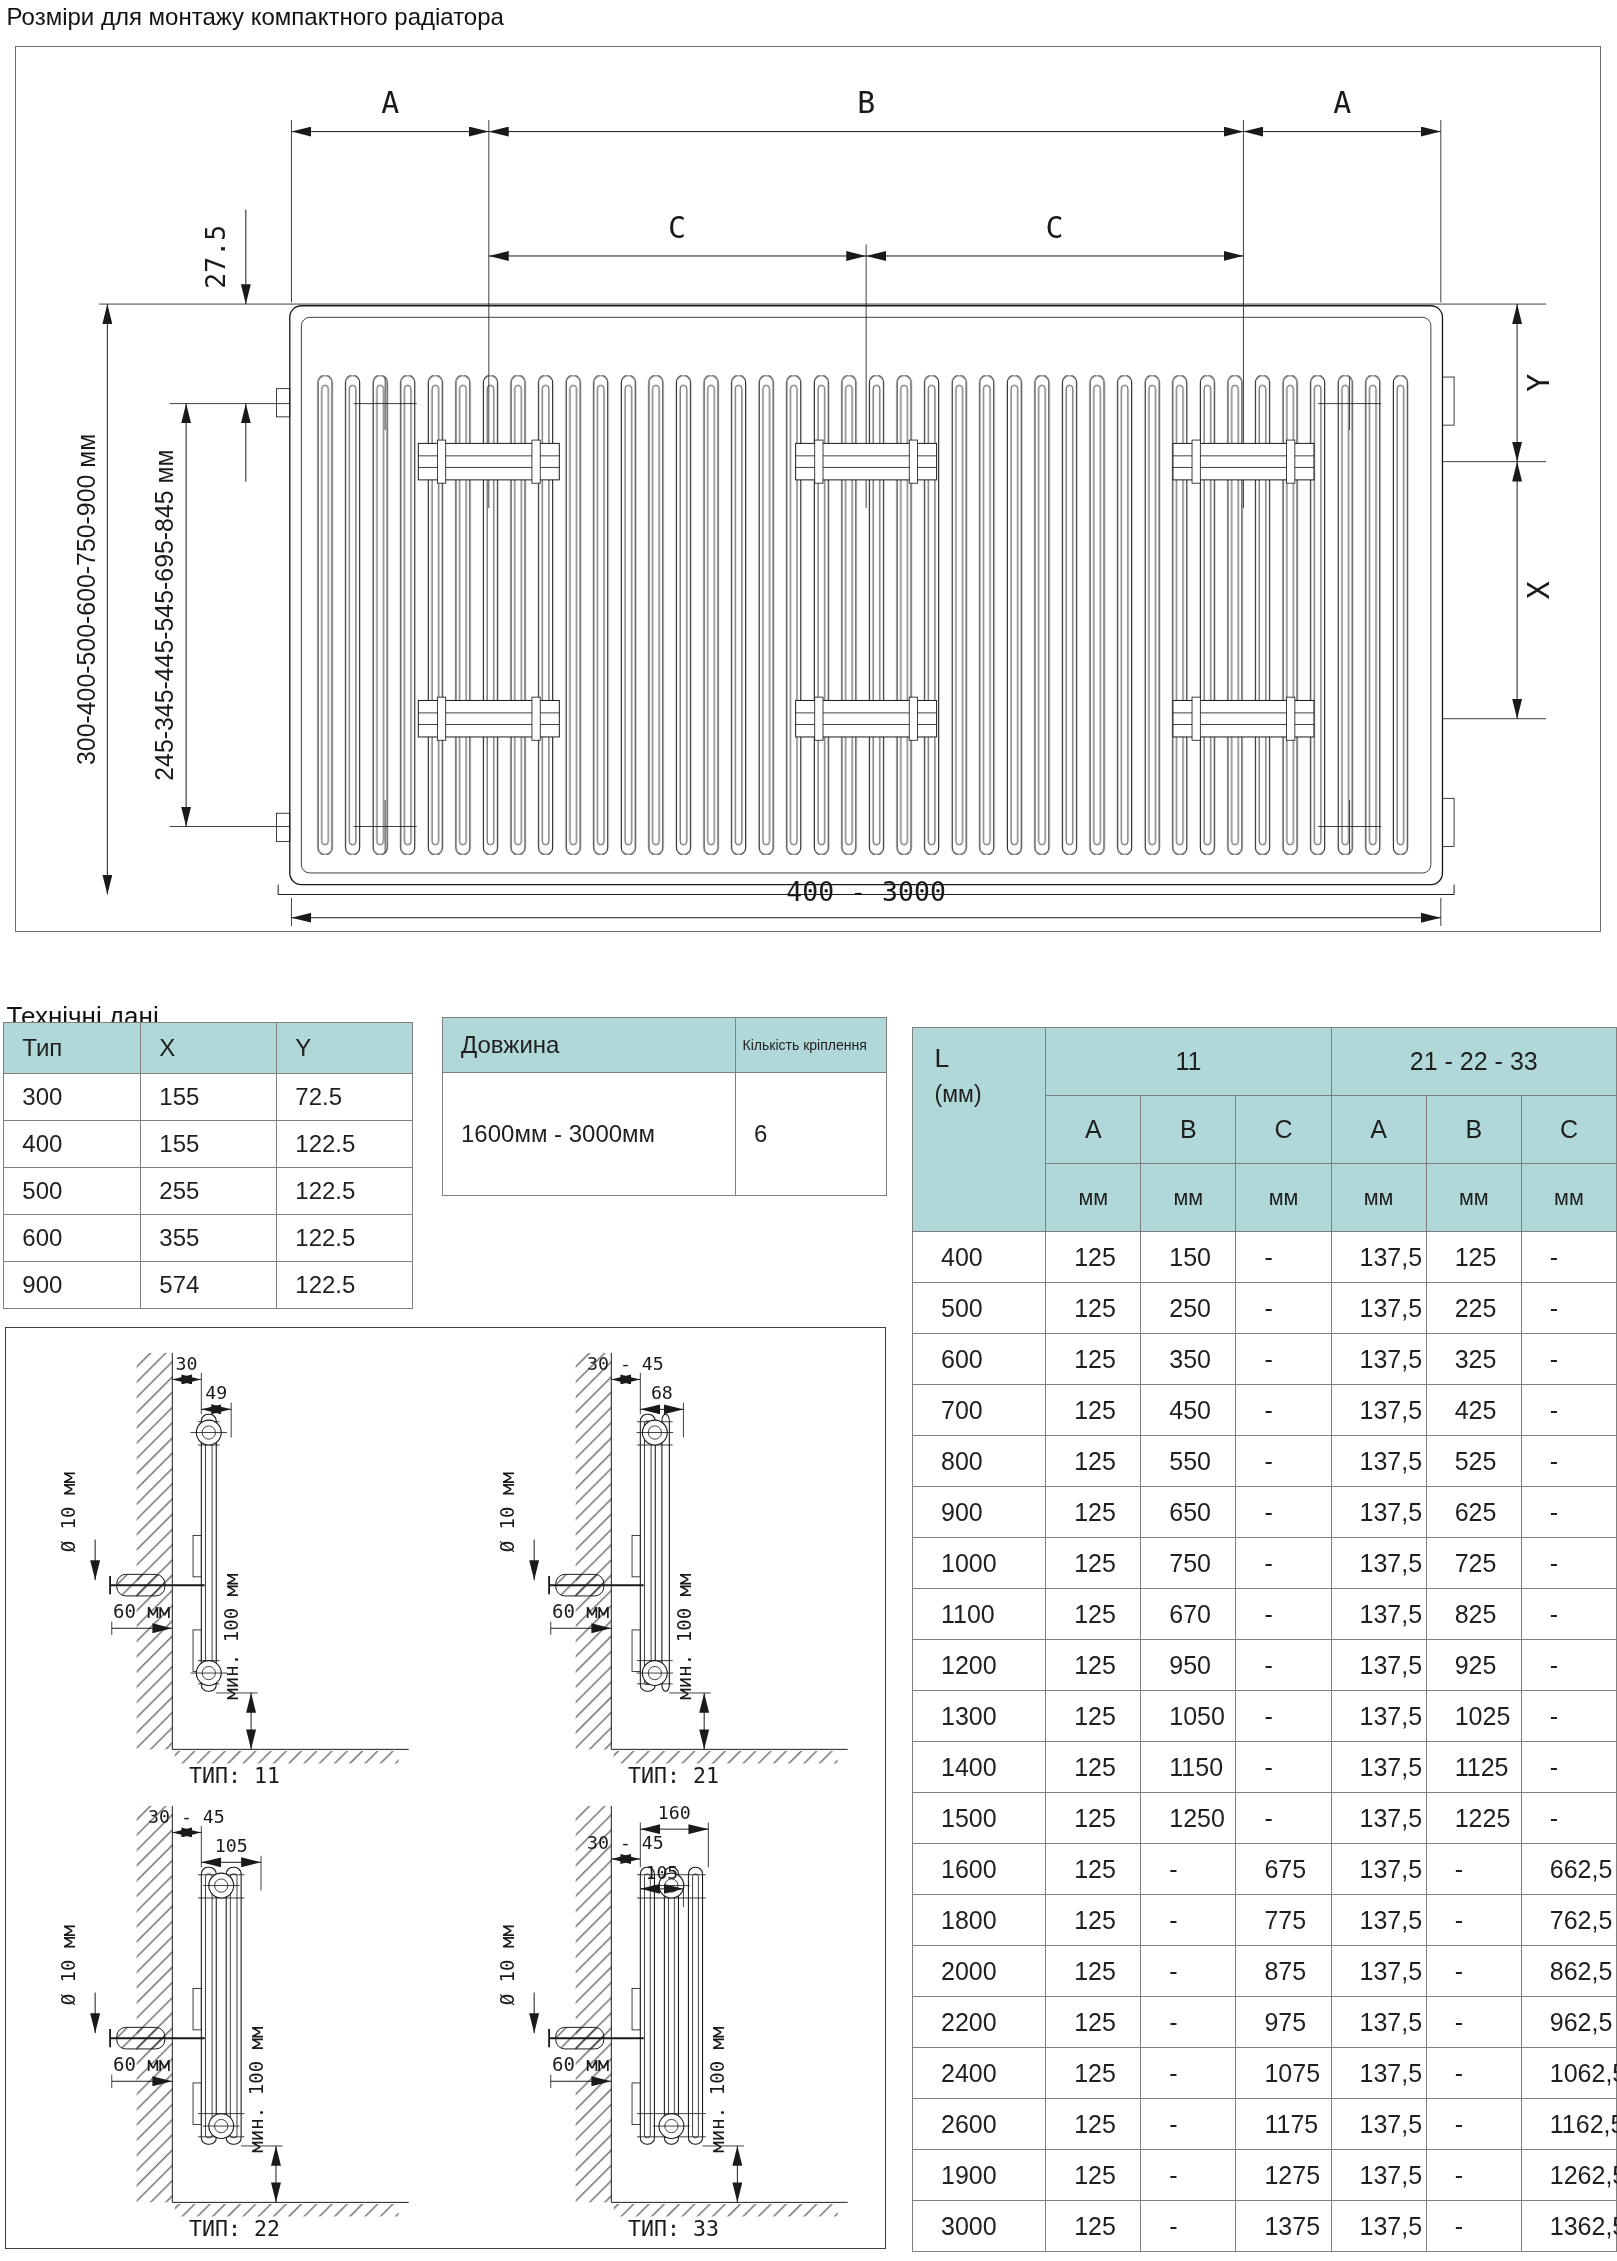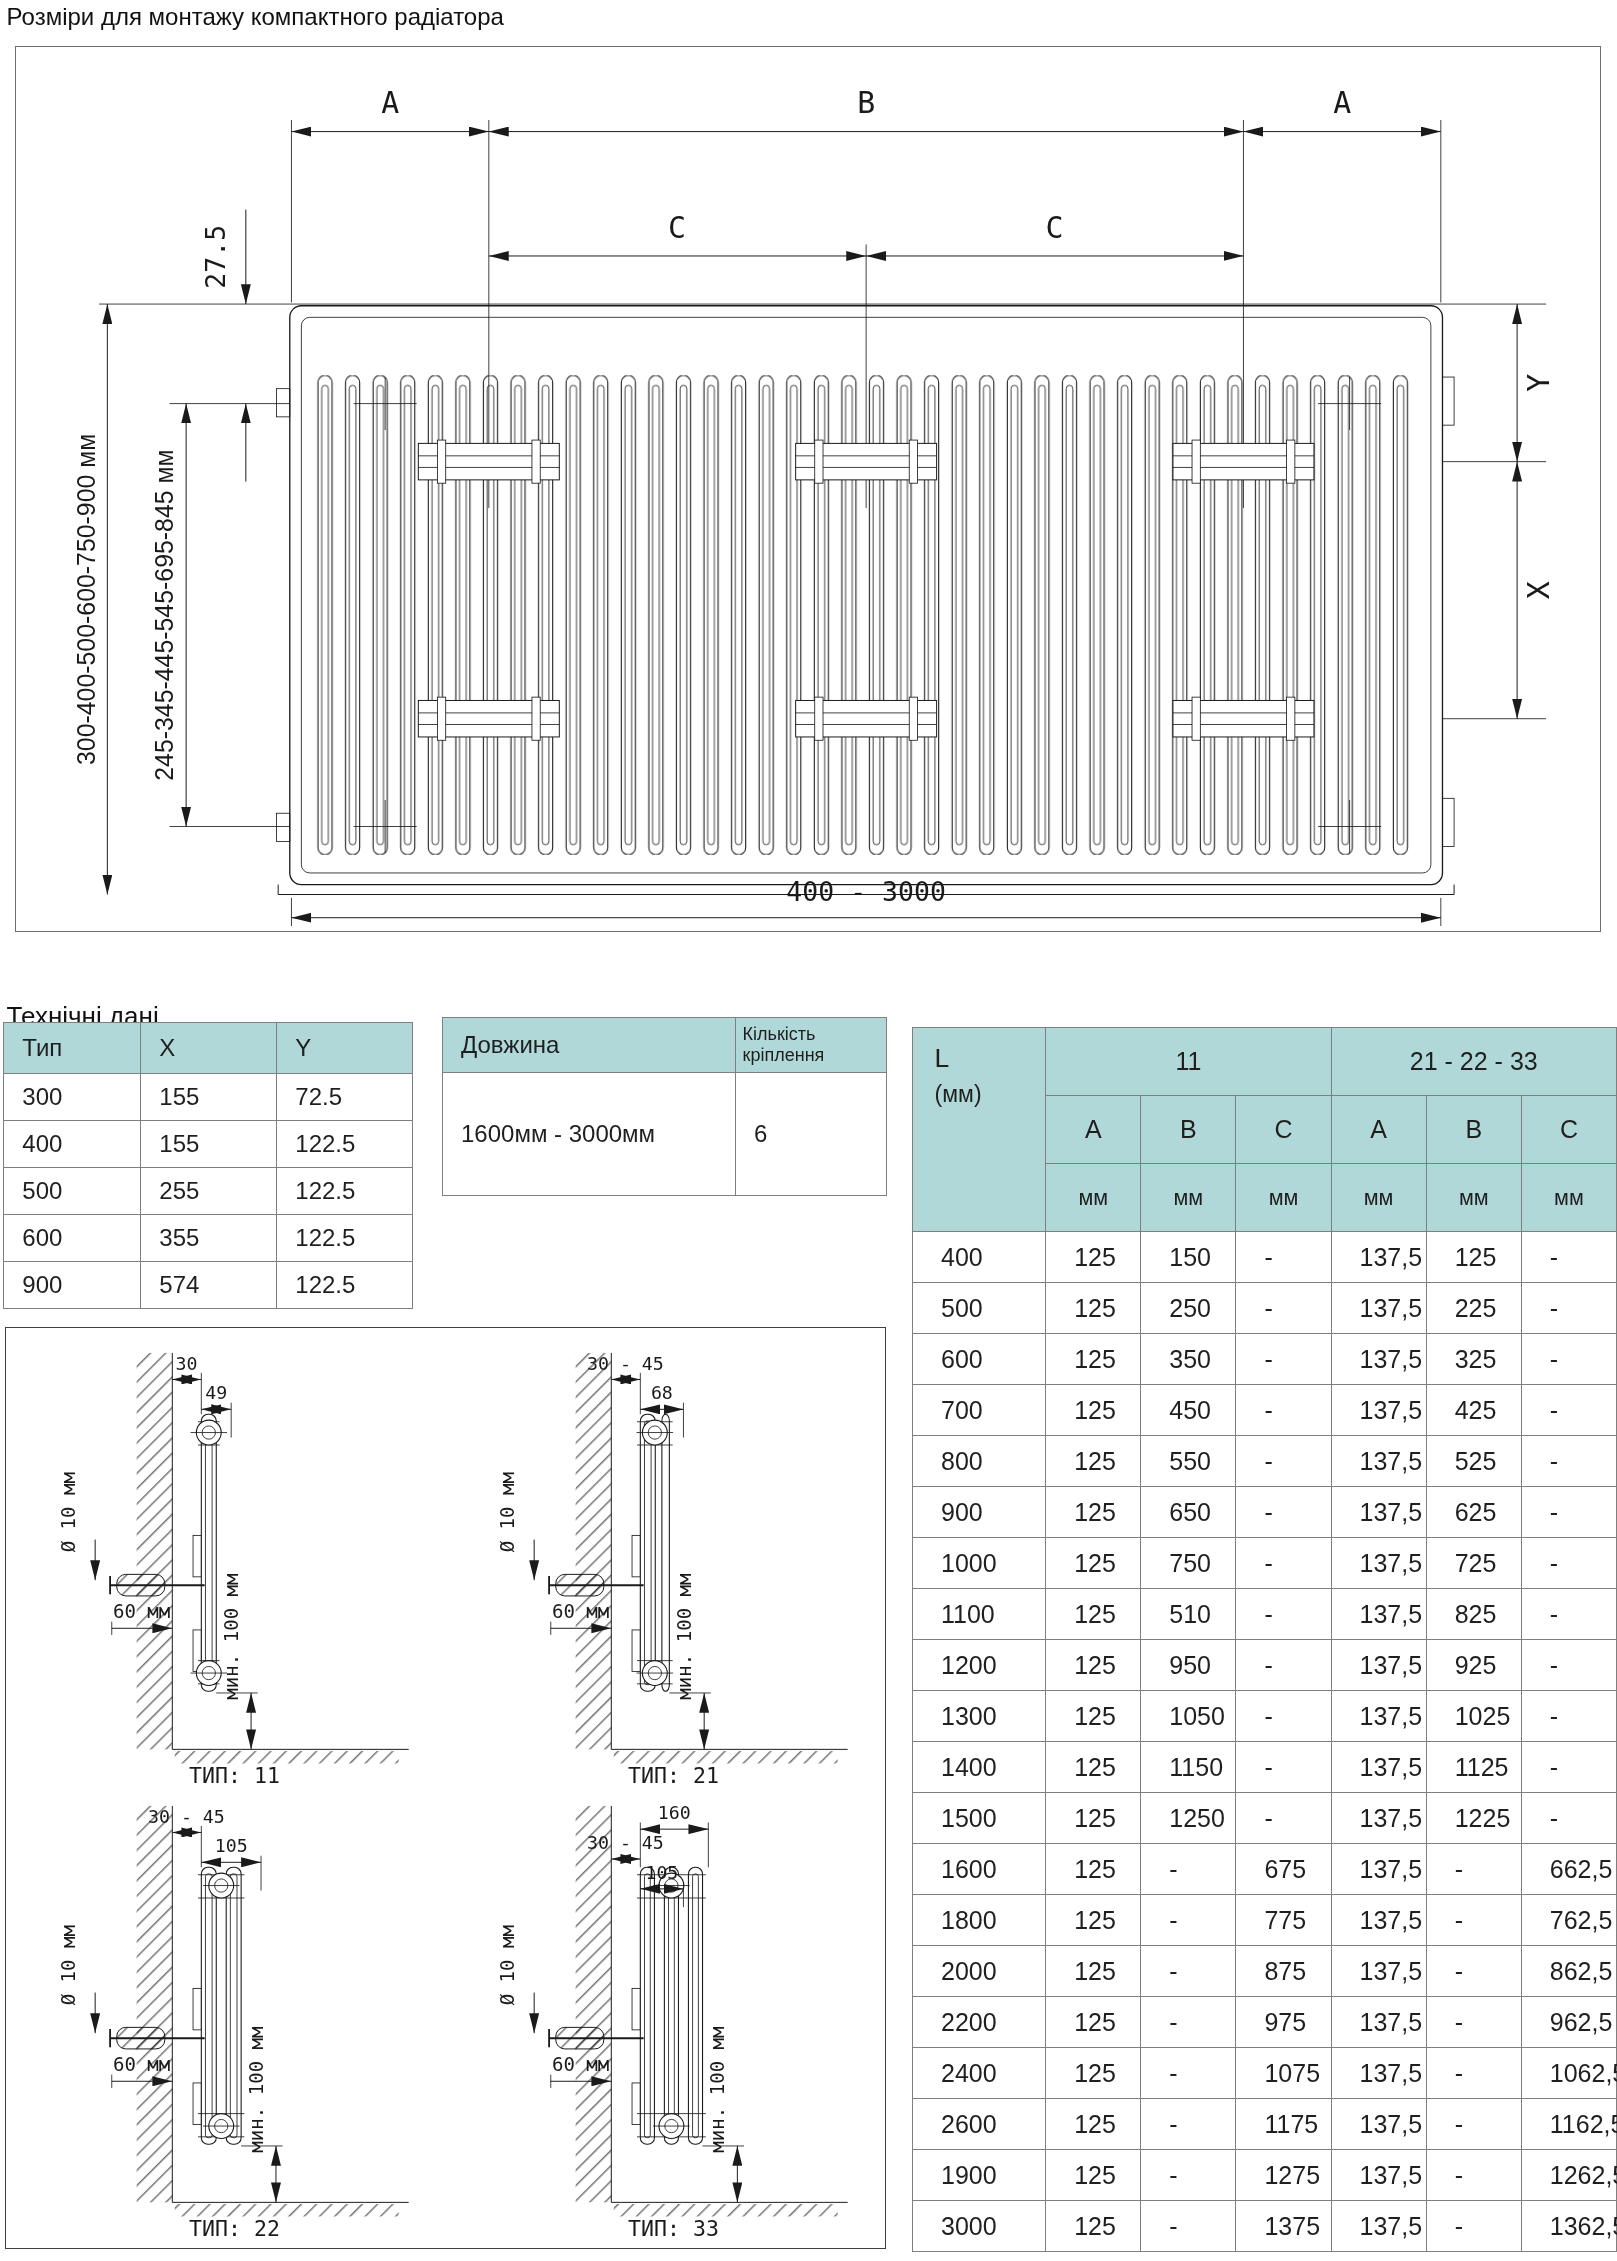--- a/index.html
+++ b/index.html
@@ -36,21 +36,21 @@
   .t1 th,.t1 td{font-size:24px;padding-left:18px;}
   .t1 thead tr{height:51px;}
   .t1 tbody tr{height:47px;}
   .t1 th{background:#b0d8d9;margin-top:28px;}
 
   .t2{position:absolute;left:442px;top:1017px;width:444px;}
   .t2 th,.t2 td{font-size:24px;padding-left:18px;}
   .t2 thead tr{height:55px;}
   .t2 tbody tr{height:123px;}
   .t2 th{background:#b0d8d9;}
-  .t2 th.small{font-size:18px;padding-left:6.6px;padding-right:18px;}
+  .t2 th.small{font-size:14px;padding-left:6.6px;padding-right:18px;}
 
   .t3{position:absolute;left:912px;top:1027px;width:705px;border:1.7px solid #4d4d4d;}
   .t3 th{background:#b0d8d9;}
   .t3 thead tr{height:68px;}
   .t3 tbody tr{height:51px;}
   .t3 .grp{font-size:25px;text-align:center;padding:0;}
   .t3 .sub{font-size:25px;text-align:center;padding:0;}
   .t3 .unit{font-size:21.6px;text-align:center;padding:0;}
   .t3 .lhead{font-size:26.5px;padding-left:21.6px;vertical-align:top;padding-top:13.3px;line-height:1.3;}
   .t3 .lhead .l2{font-size:23px;}
@@ -335,21 +335,21 @@
         <td>125</td>
         <td>750</td>
         <td>-</td>
         <td>137,5</td>
         <td>725</td>
         <td>-</td>
       </tr>
       <tr>
         <td>1100</td>
         <td>125</td>
-        <td>510</td>
+        <td>670</td>
         <td>-</td>
         <td>137,5</td>
         <td>825</td>
         <td>-</td>
       </tr>
       <tr>
         <td>1200</td>
         <td>125</td>
         <td>950</td>
         <td>-</td>

